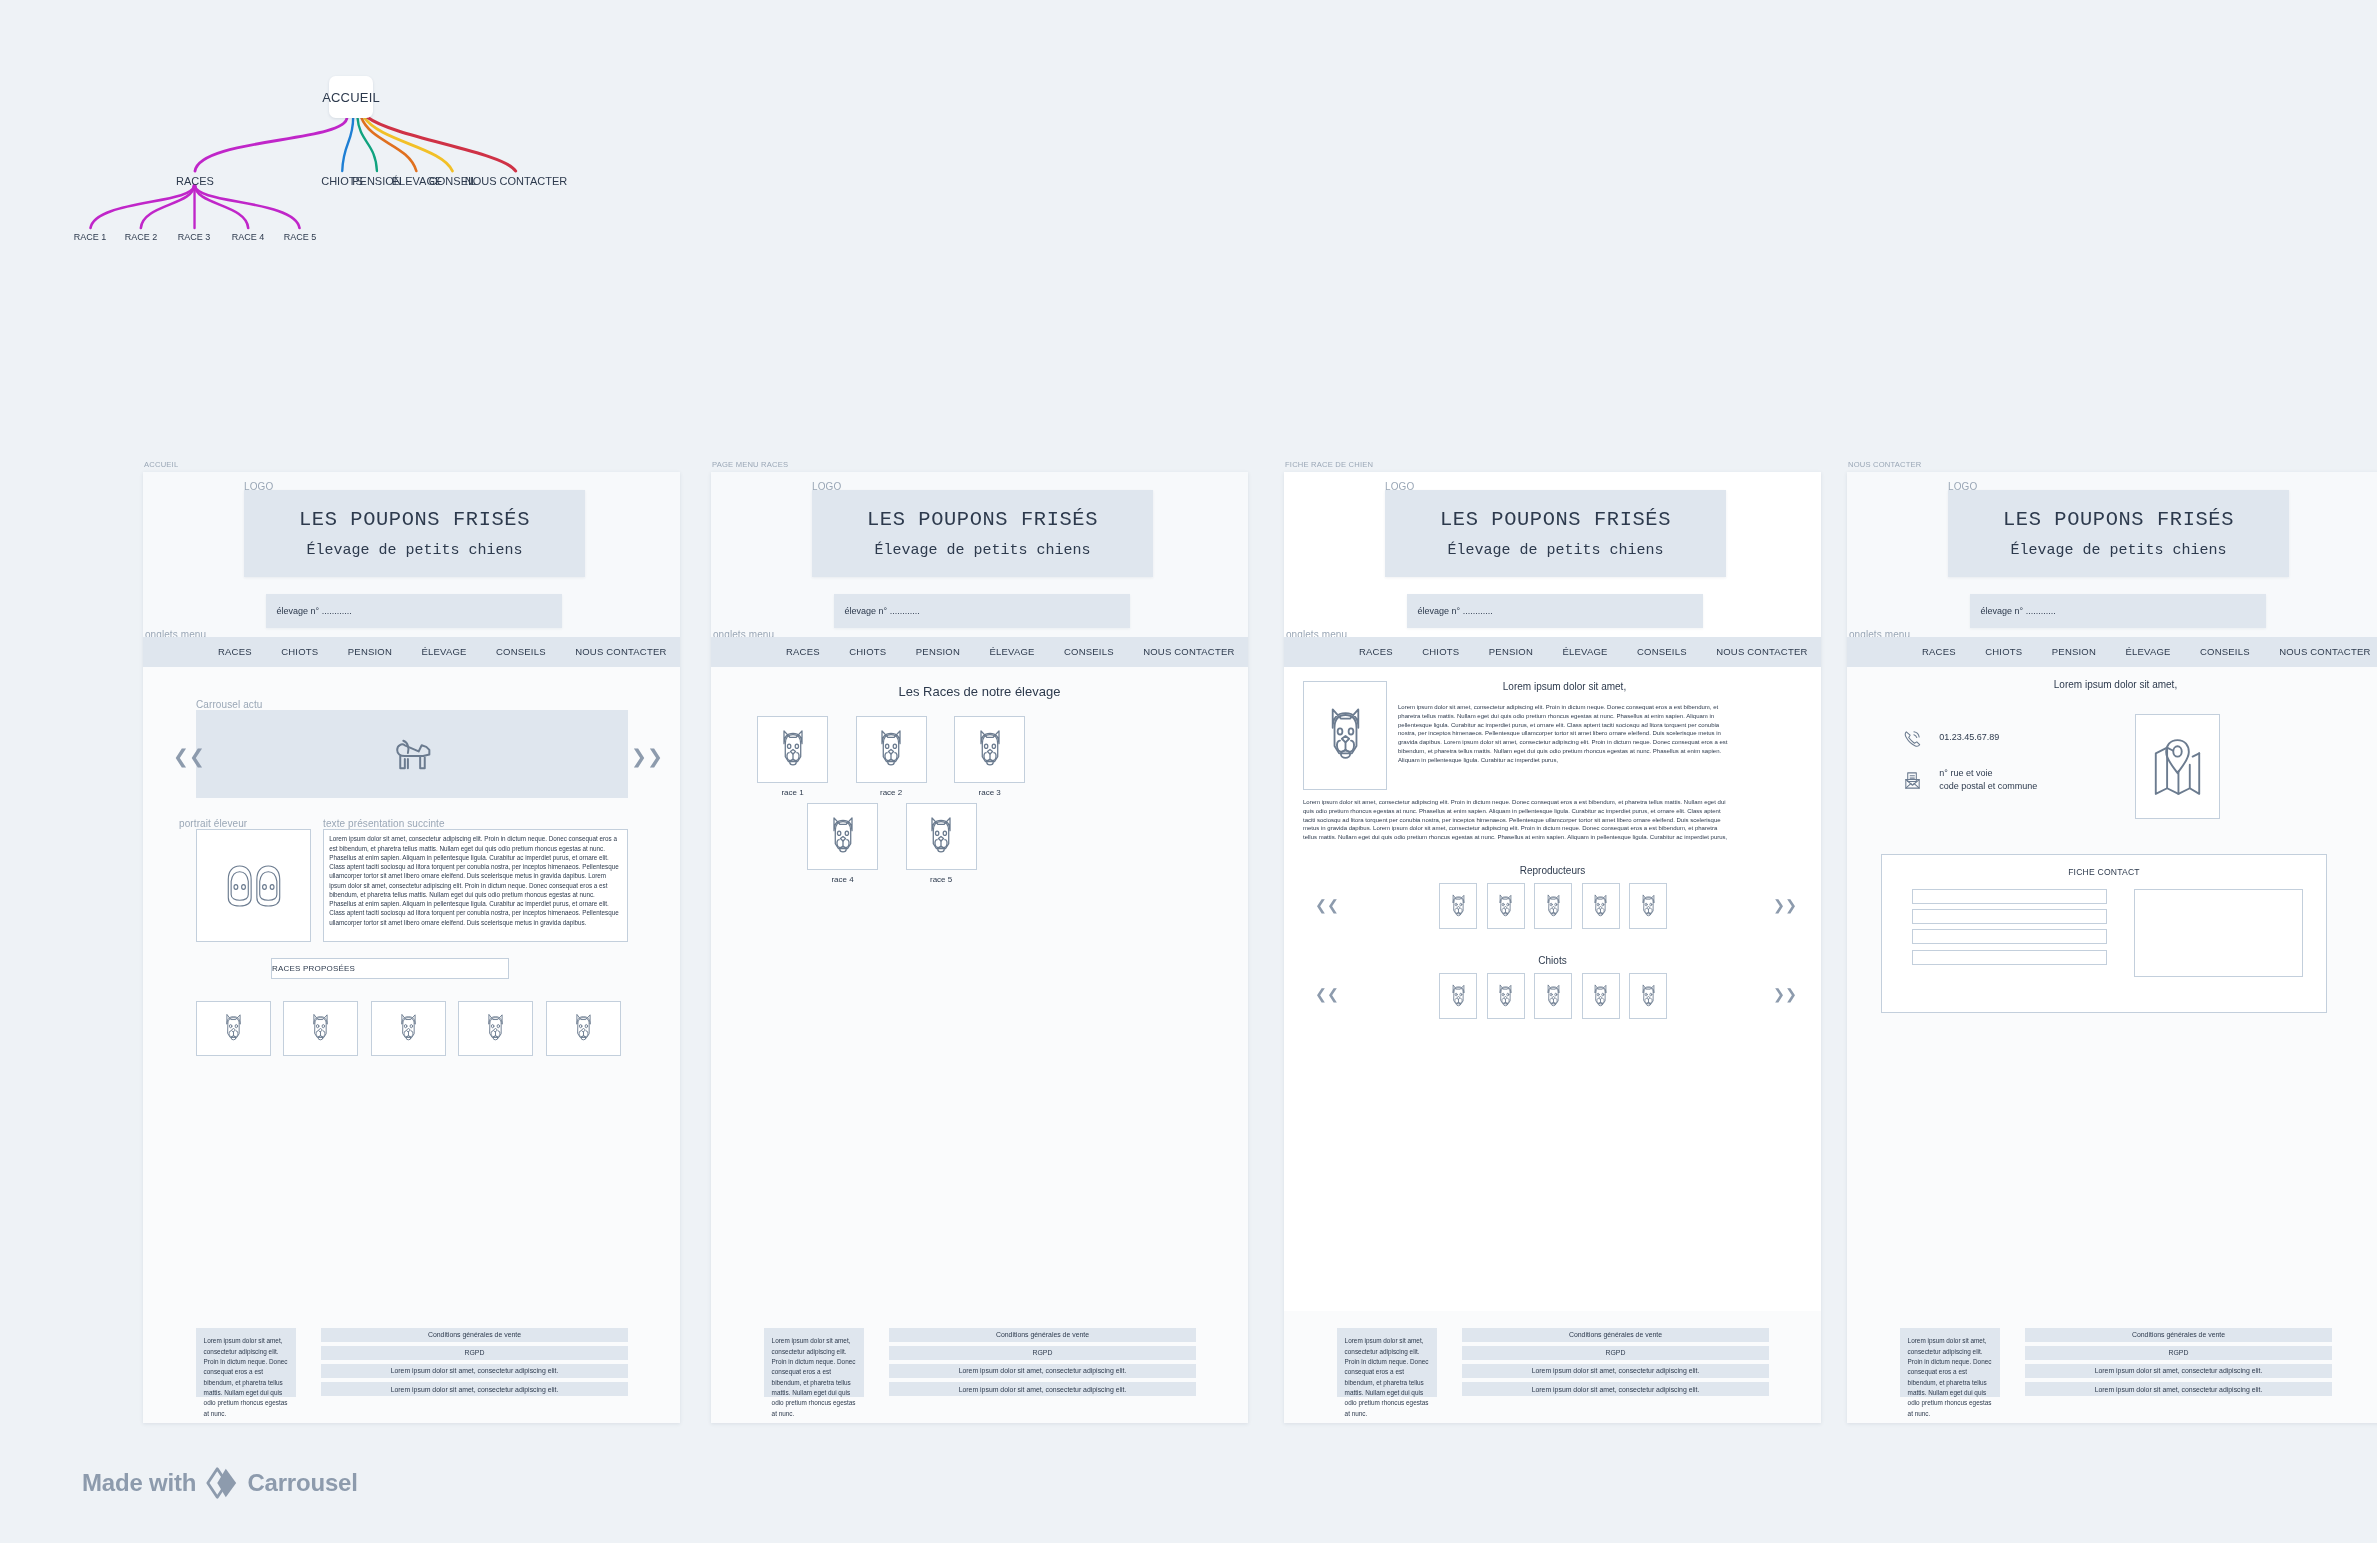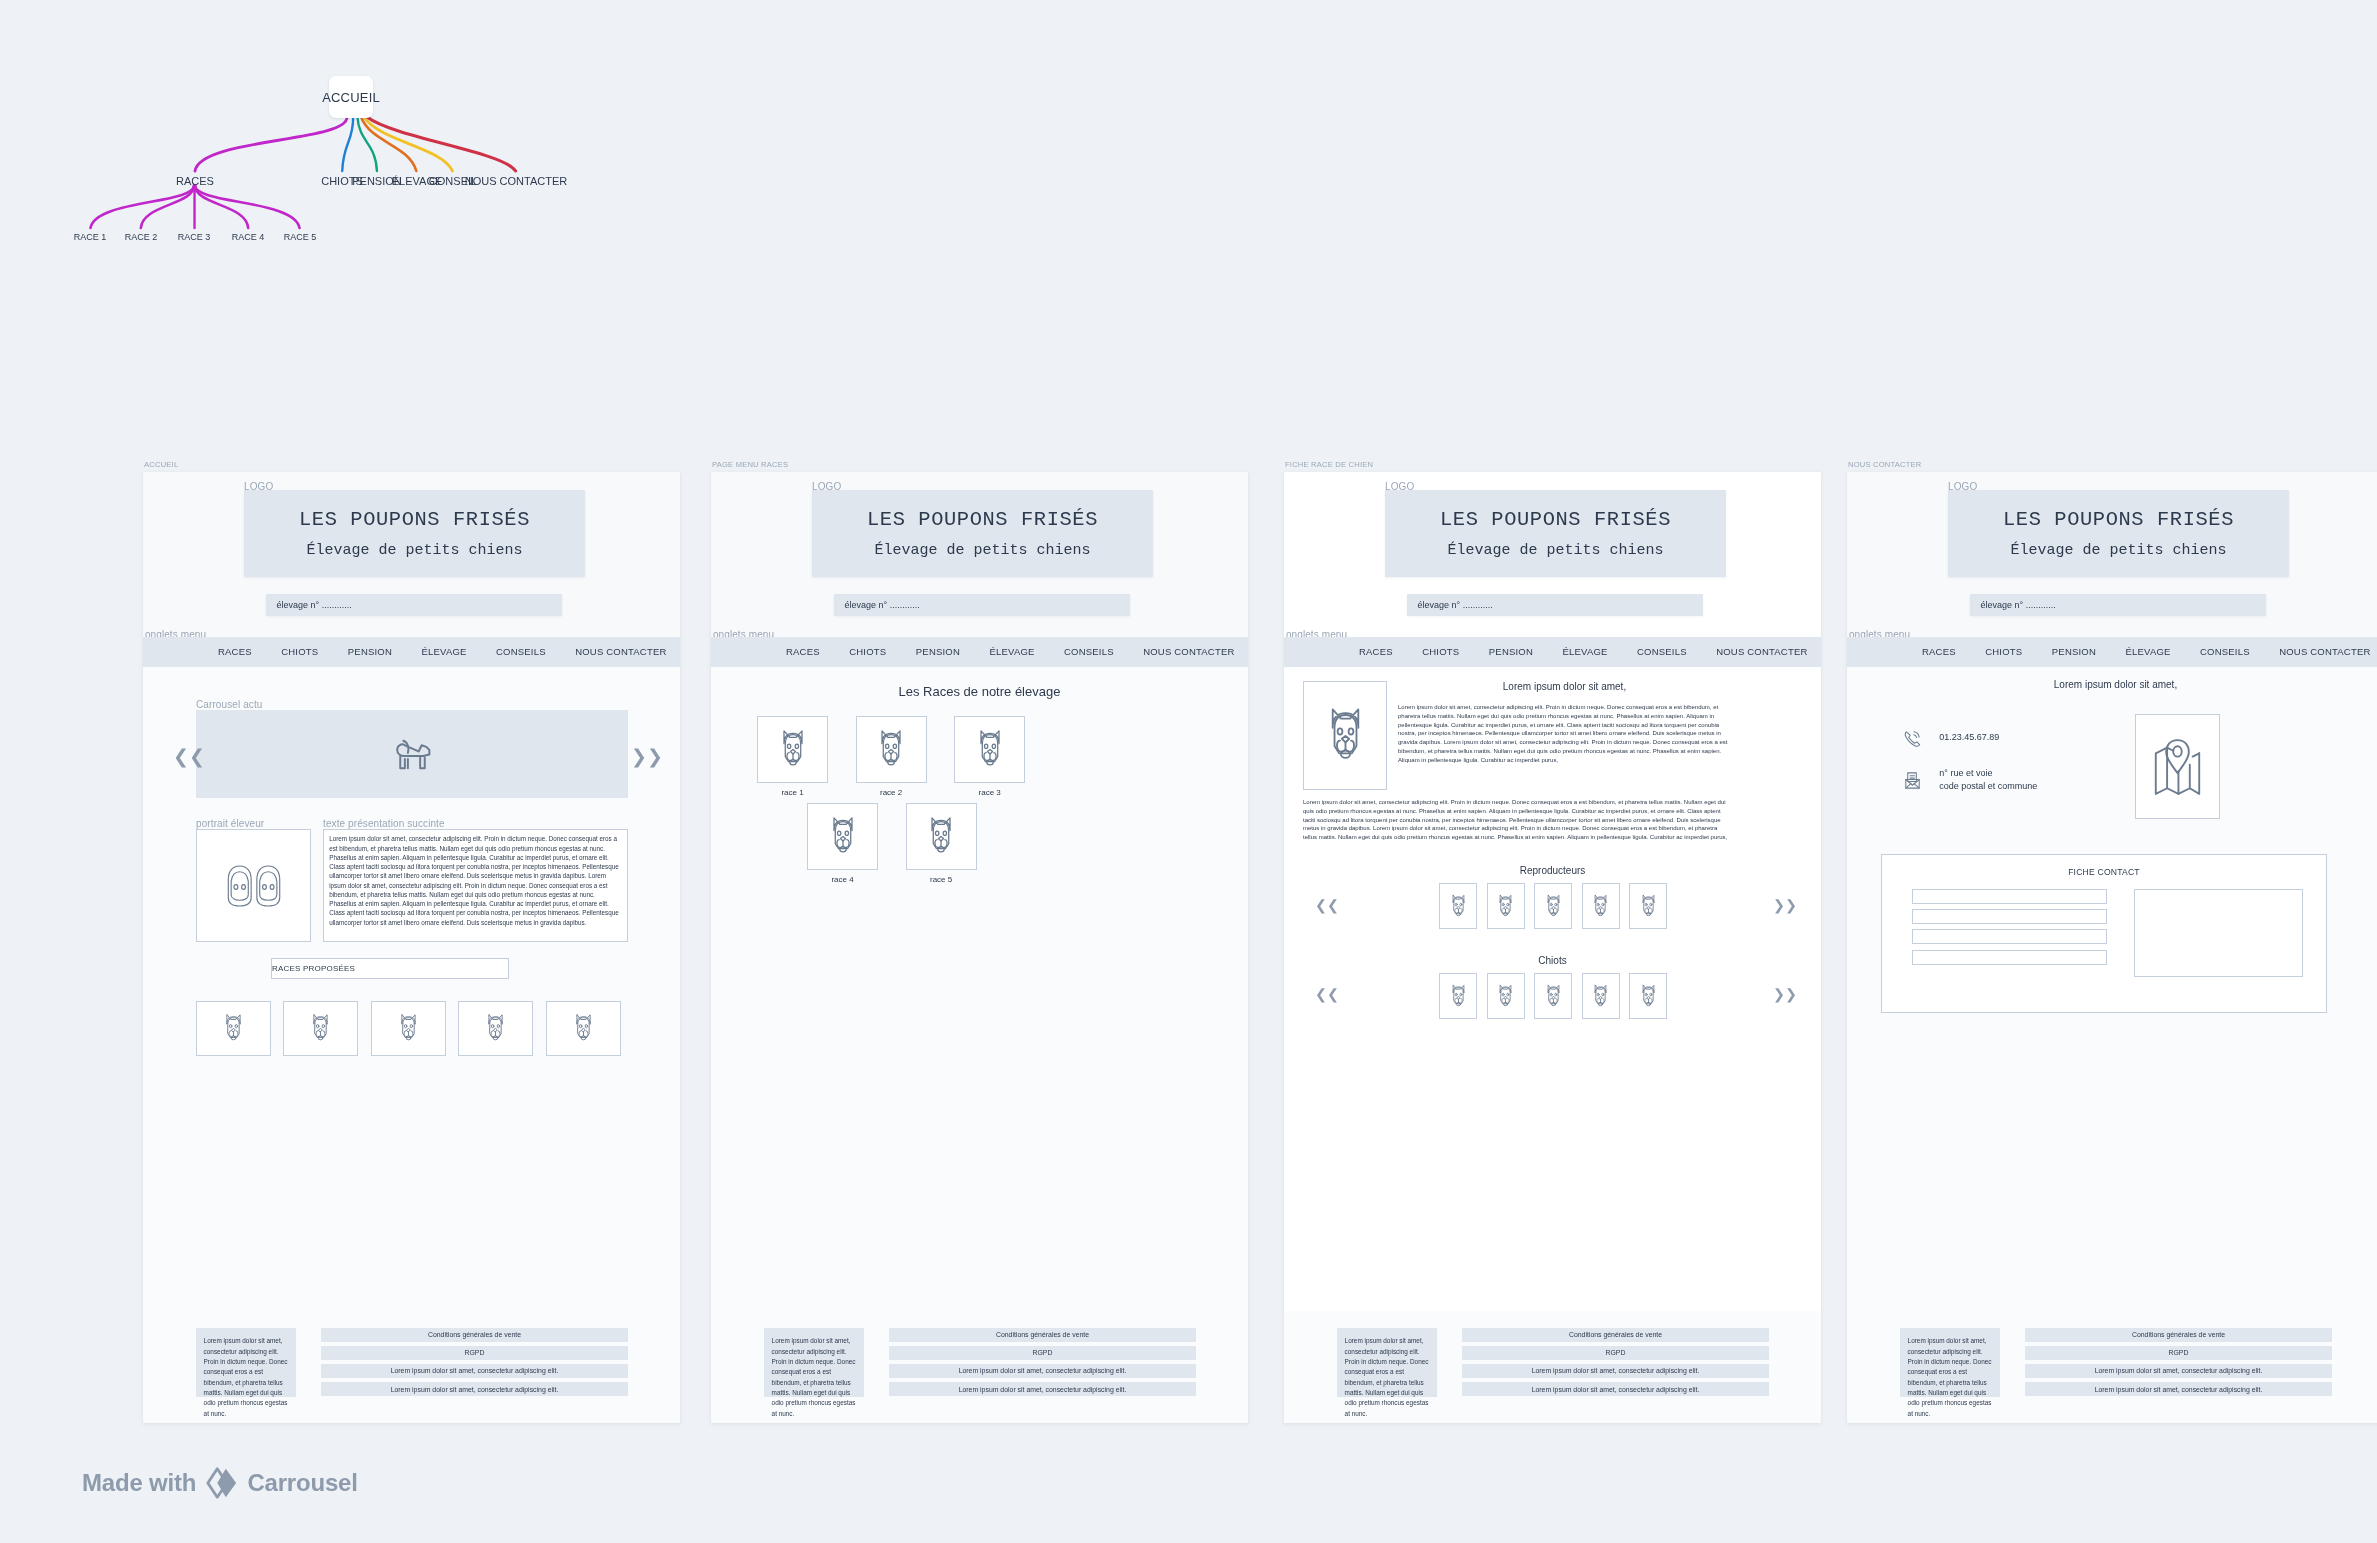--- a/index.html
+++ b/index.html
@@ -76,21 +76,21 @@
     display:flex; flex-direction:column;
     align-items:center; justify-content:center;
     box-shadow:0 1px 2.4px rgba(40,60,90,.07);
     font-family:Liberation Mono, monospace;
   }
   .logo-title { font-size:20.4px; letter-spacing:0.6px; color:#2d3a4d; }
   .logo-sub { font-size:15px; margin-top:10.5px; color:#2d3a4d; }
   .elevage-box {
     position:absolute;
     left:123px; top:122px;
-    width:296px; height:22px;
+    width:296px; height:34px;
     background:#dfe6ee;
     display:flex; align-items:center;
     padding-left:10.5px;
     font-size:9px; color:#2d3a4d;
     box-shadow:0 1px 2.4px rgba(40,60,90,.06);
   }
 
   .navbar {
     position:absolute;
     left:0; top:165px; width:100%; height:29.5px;
@@ -260,21 +260,21 @@
           <path d="M12 26 C 12 20, 18 17, 22 20 L 40 28 L 44 20 L 50 22 L 54 26 L 54 32 L 46 34 L 42 34 L 22 34 C 16 34, 12 31, 12 26 Z"></path>
           <path d="M16 34 L 16 50 L 22 50 L 22 38"></path>
           <path d="M42 34 L 42 50 L 48 50 L 48 36"></path>
           <path d="M26 38 L 26 50"></path>
         </g>
       </svg>
     </div>
     <div class="chev" style="left:30px; top:80px;">❮❮</div>
     <div class="chev" style="left:488px; top:80px;">❯❯</div>
 
-    <div class="tag" style="left:53px; top:151px;">portrait éleveur</div>
+    <div class="tag" style="left:36px; top:151px;">portrait éleveur</div>
     <div class="portrait box-outline">
       <svg width="60" height="44" viewBox="0 0 126 92">
         <g fill="none" stroke="#6b7b8f" stroke-width="2.4" stroke-linejoin="round" stroke-linecap="round">
           <path d="M33 4 C 17 4, 9 16, 9 32 L 9 70 C 9 82, 19 88, 33 88 C 47 88, 57 82, 57 70 L 57 32 C 57 16, 49 4, 33 4 Z"></path>
           <path d="M15 36 C 17 22, 24 16, 33 16 C 42 16, 49 22, 51 36 L 51 64 C 51 72, 43 76, 33 76 C 23 76, 15 72, 15 64 Z"></path>
           <ellipse cx="25" cy="48" rx="4" ry="5"></ellipse>
             <ellipse cx="41" cy="48" rx="4" ry="5"></ellipse>
           <path d="M93 4 C 77 4, 69 16, 69 32 L 69 70 C 69 82, 79 88, 93 88 C 107 88, 117 82, 117 70 L 117 32 C 117 16, 109 4, 93 4 Z"></path>
           <path d="M75 36 C 77 22, 84 16, 93 16 C 102 16, 109 22, 111 36 L 111 64 C 111 72, 103 76, 93 76 C 83 76, 75 72, 75 64 Z"></path>
           <ellipse cx="85" cy="48" rx="4" ry="5"></ellipse>

